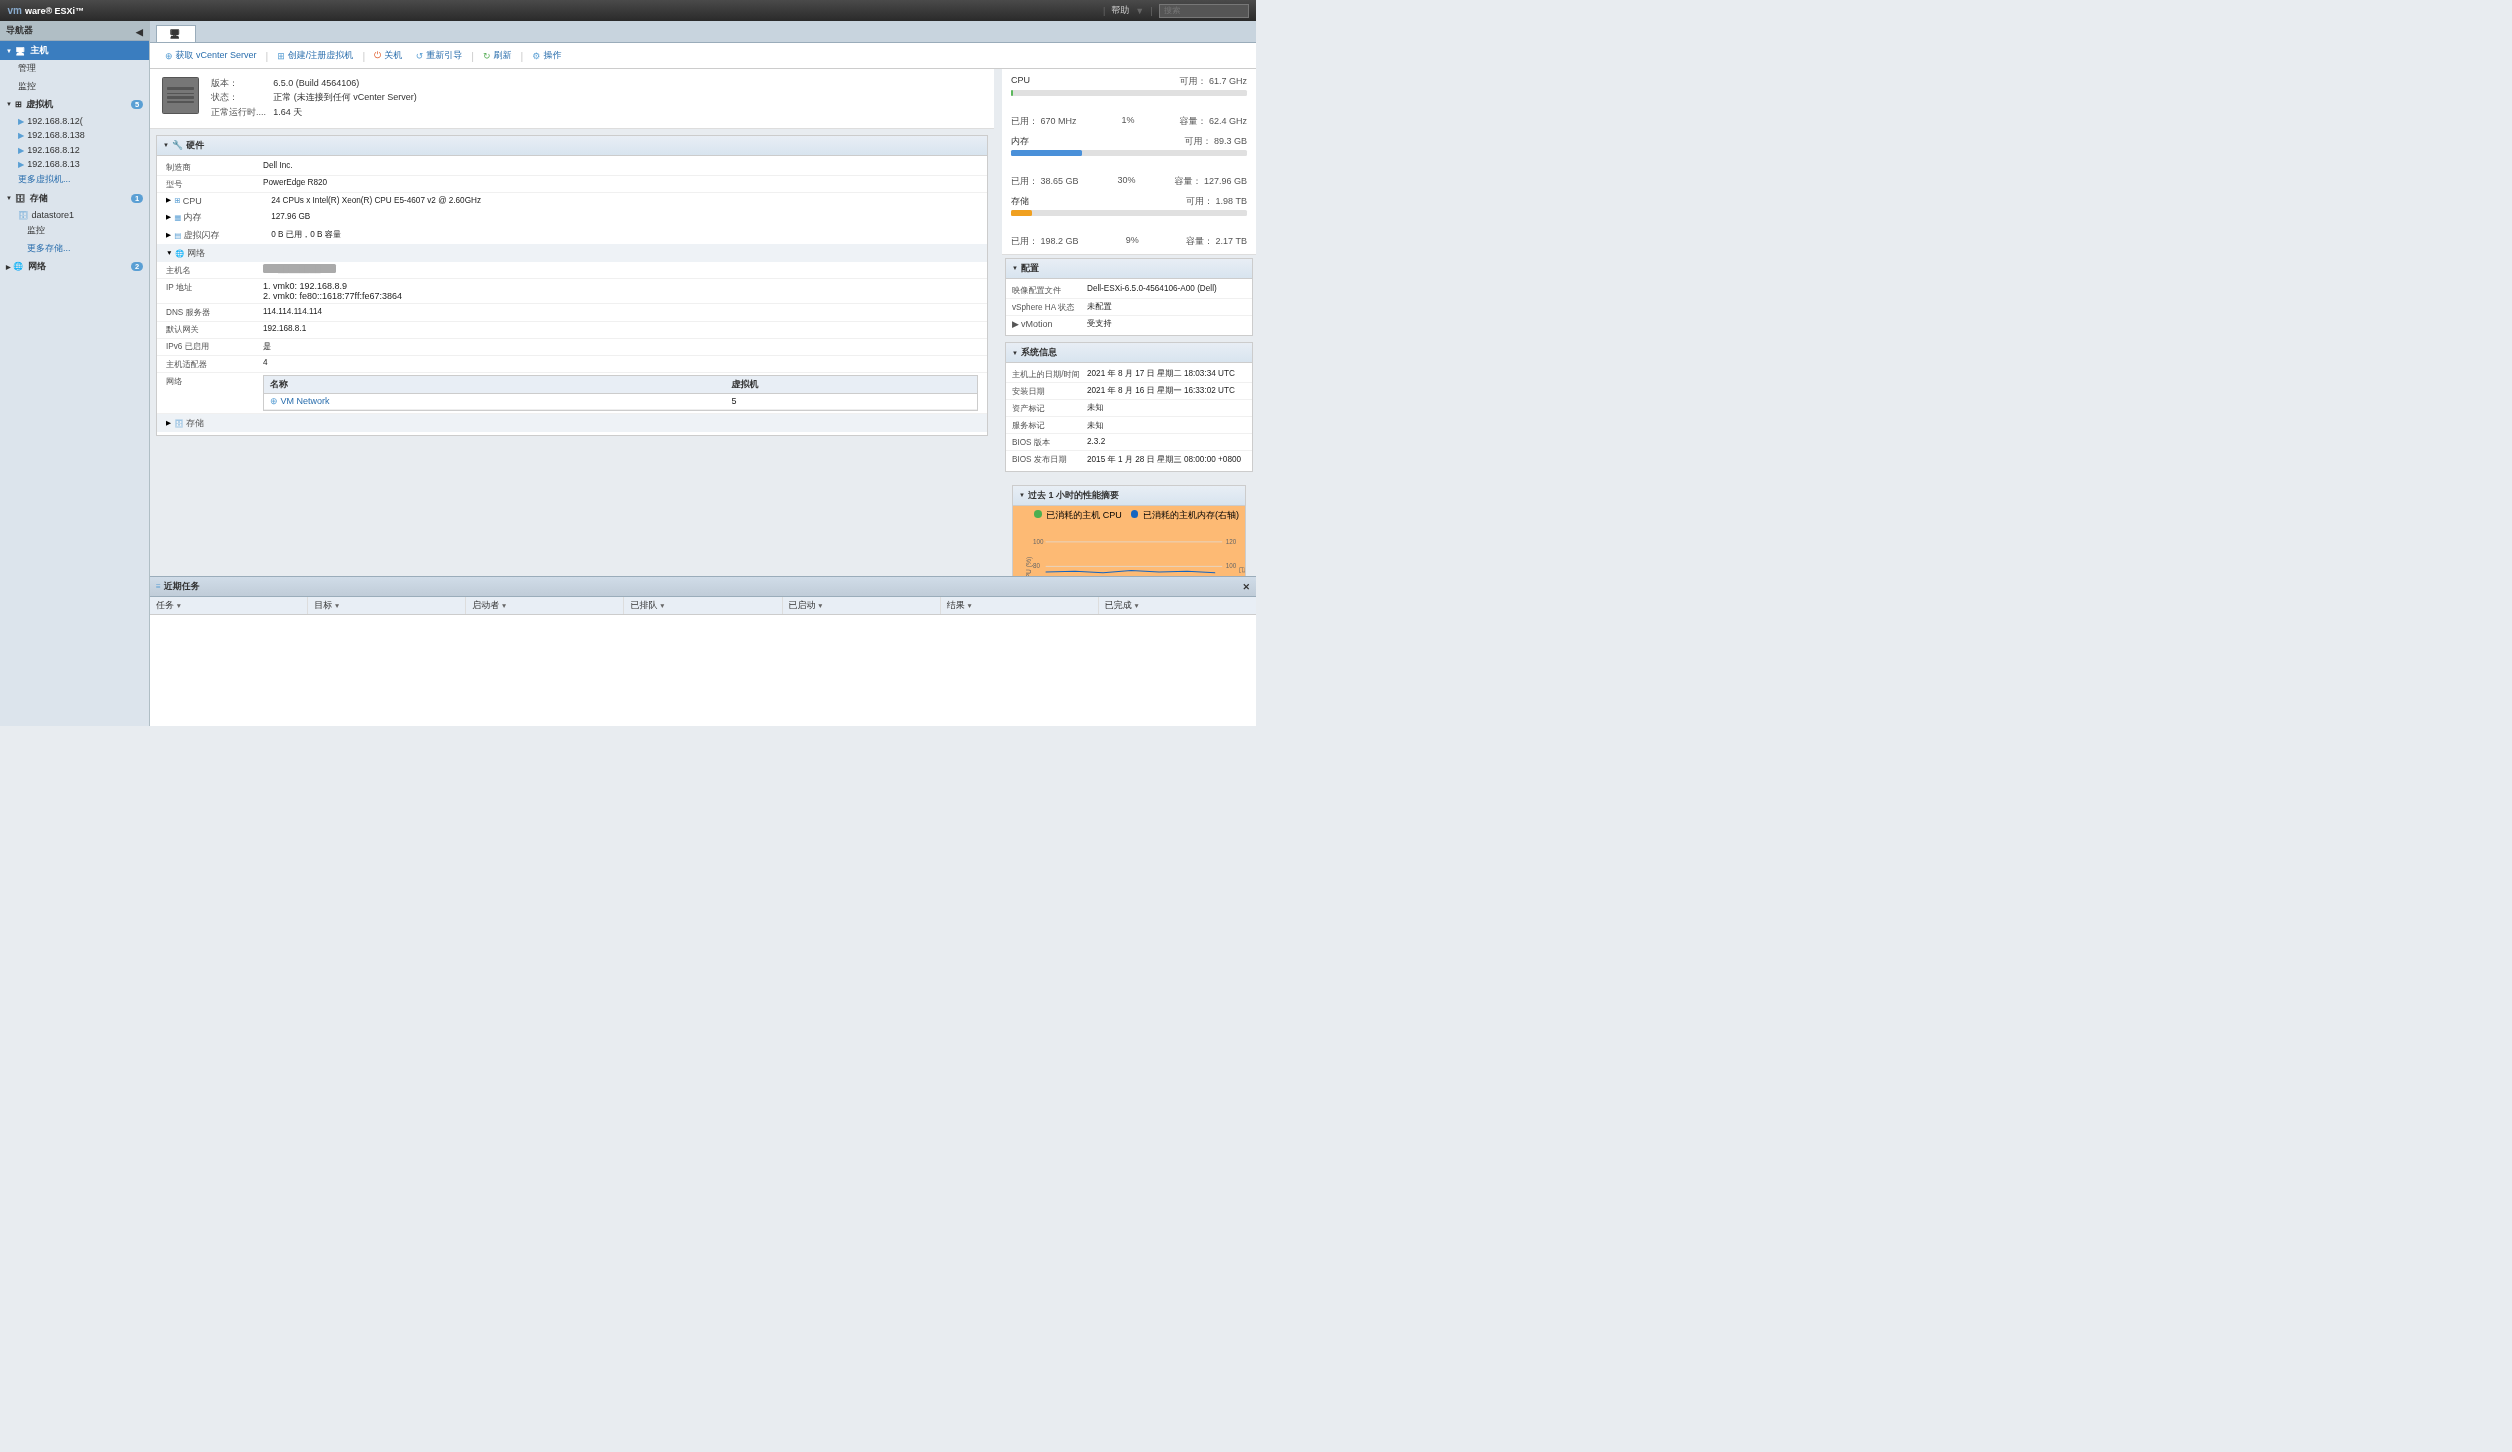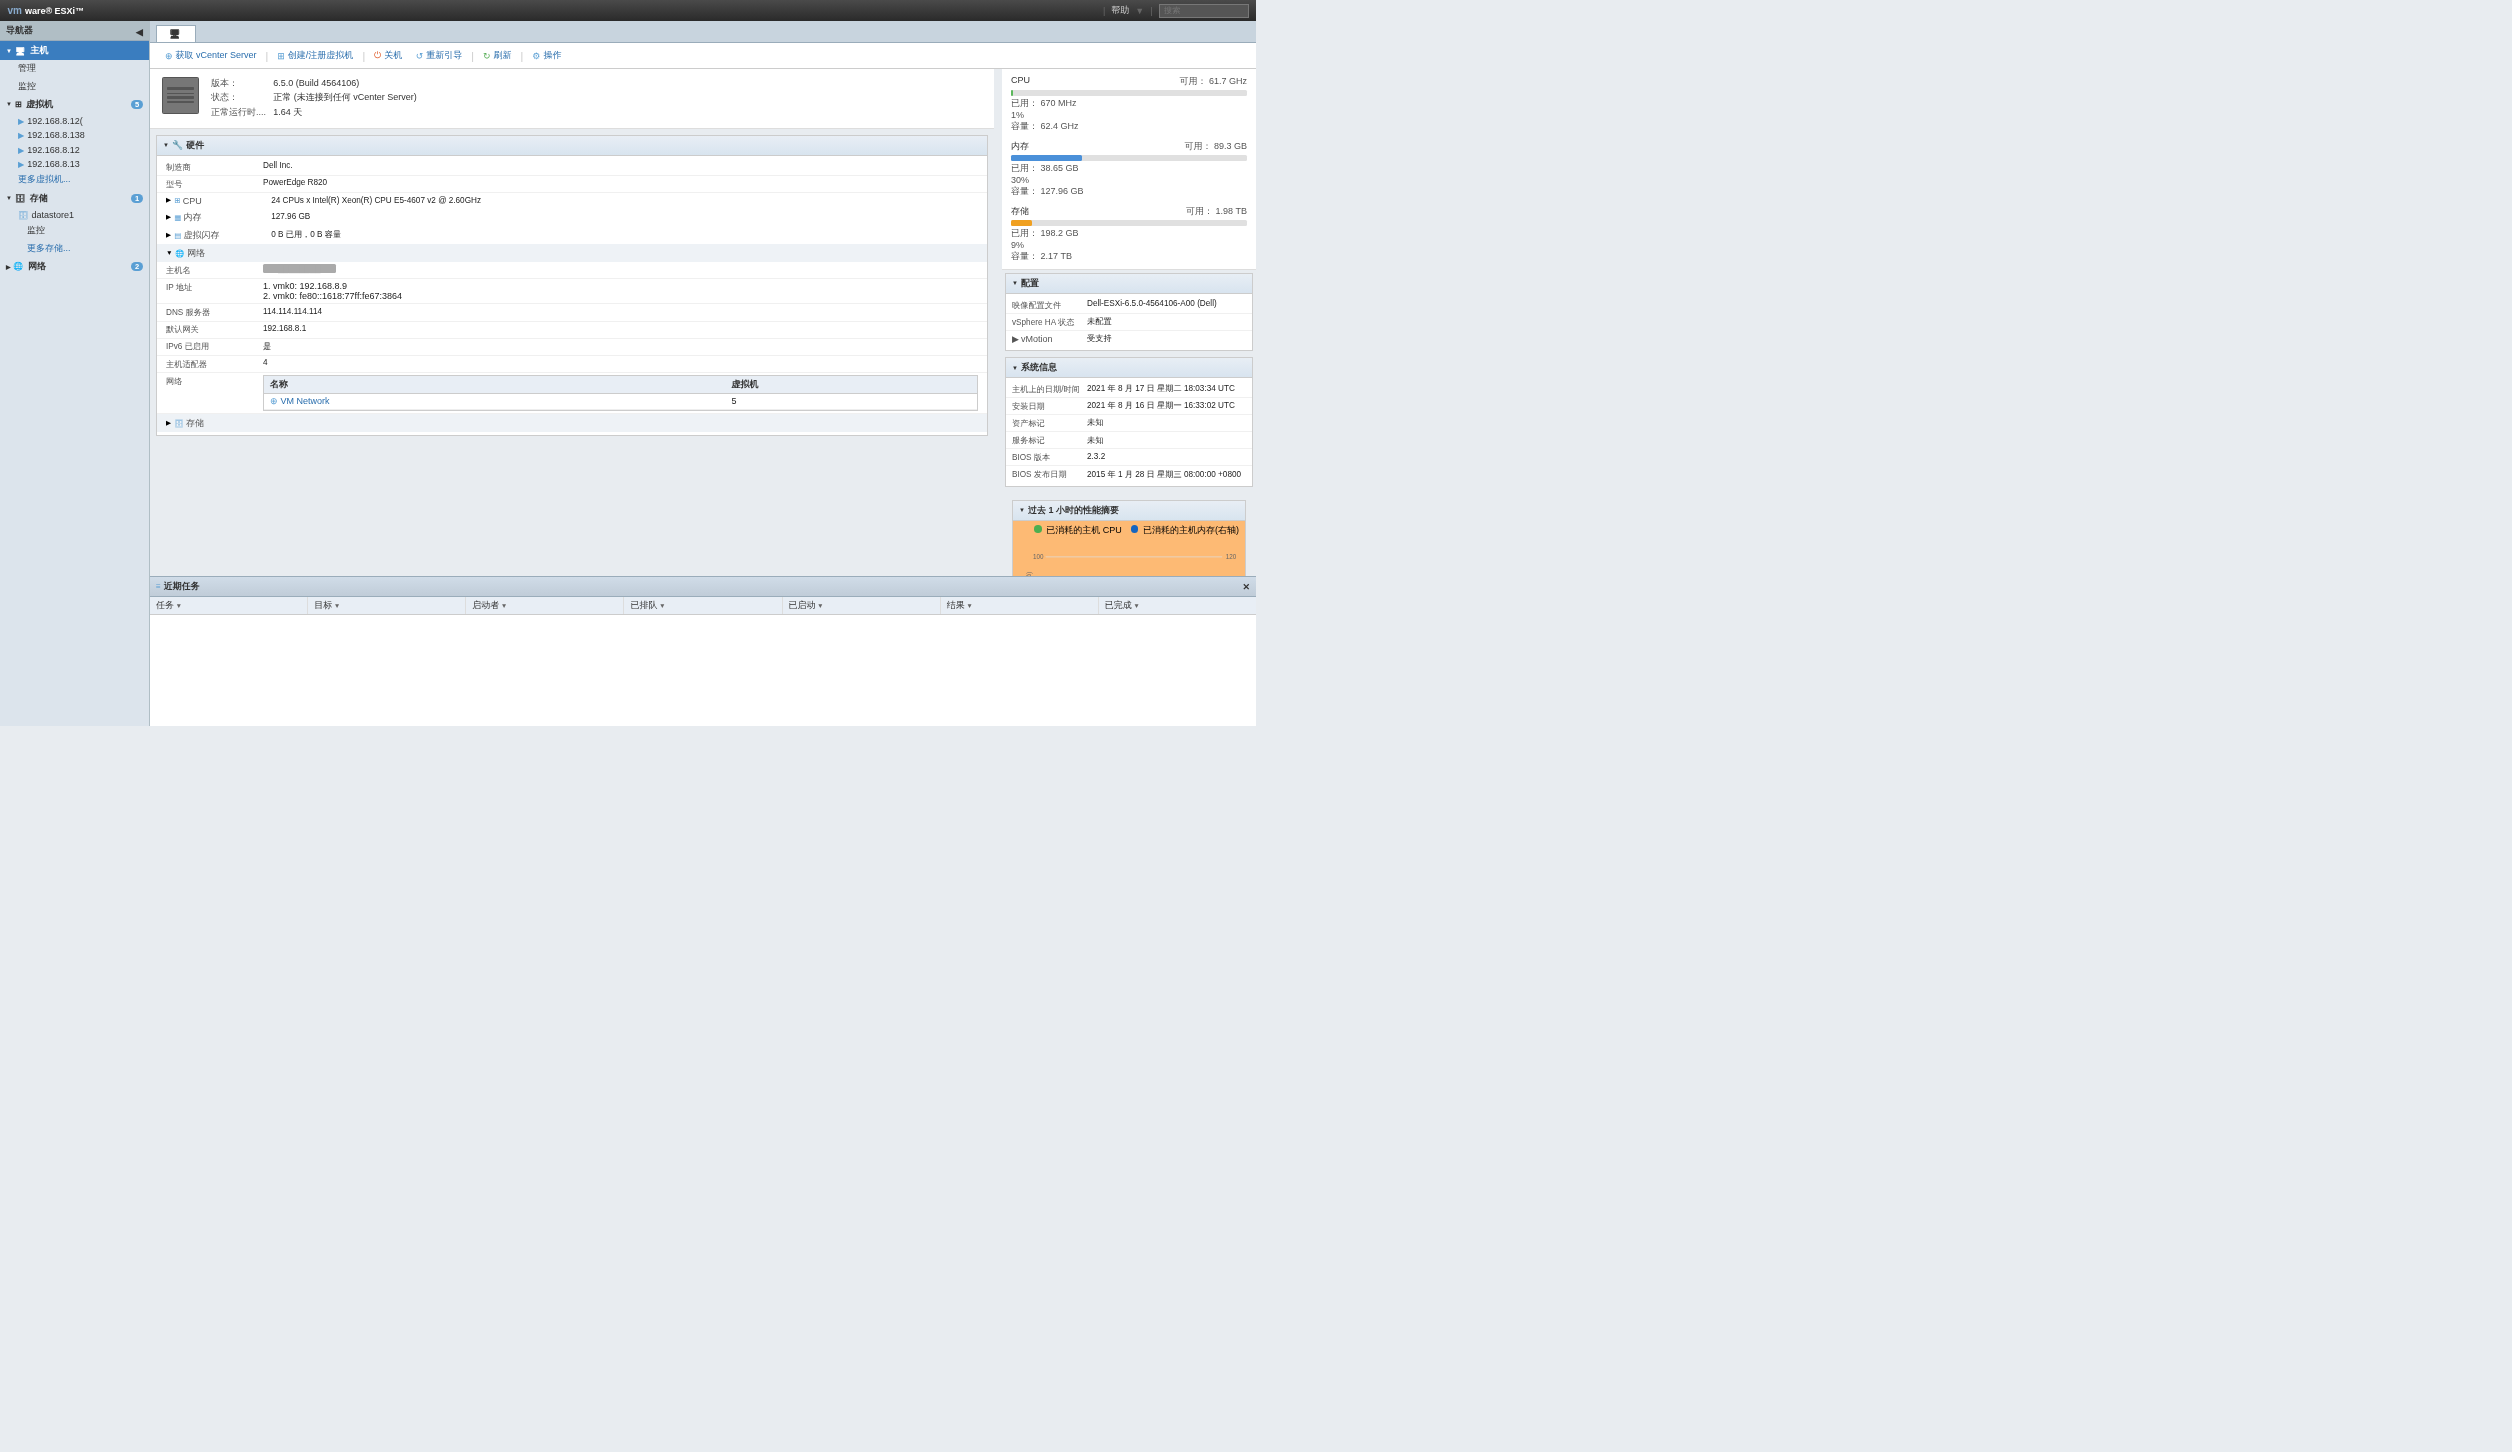--- a/index.html
+++ b/index.html
@@ -204,21 +204,21 @@
     }
     .resource-item { margin-bottom: 7.5px; }
     .resource-header { display: flex; justify-content: space-between; font-size: 8.2px; color: #333; margin-bottom: 1.5px; }
     .resource-label { font-weight: normal; }
     .resource-right { color: #555; }
     .bar-bg { background: #e0e0e0; height: 6px; border-radius: 1.5px; width: 100%; }
     .bar-fill { height: 6px; border-radius: 1.5px; }
     .bar-green { background: #5cb85c; }
     .bar-blue { background: #4a90d9; }
     .bar-yellow { background: #f0a020; }
-    .resource-sub { display: flex; justify-content: space-between; font-size: 7.5px; color: #555; margin-top: 1px; flex-direction: column; }
+    .resource-sub { display: flex; justify-content: space-between; font-size: 7.5px; color: #555; margin-top: 19px; }
 
     
     .right-section-panel {
       margin: 3px 3px;
       border: 0.7px solid #ccc;
       background: white;
     }
     .right-info-row {
       display: flex;
       align-items: flex-start;

